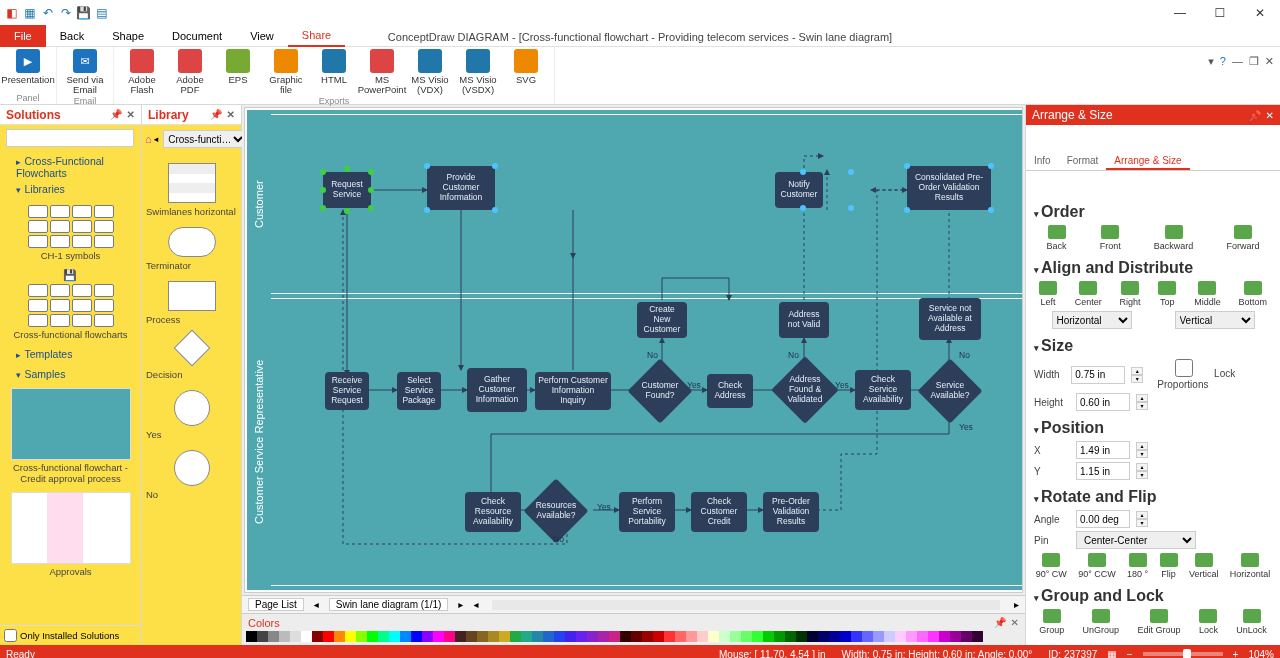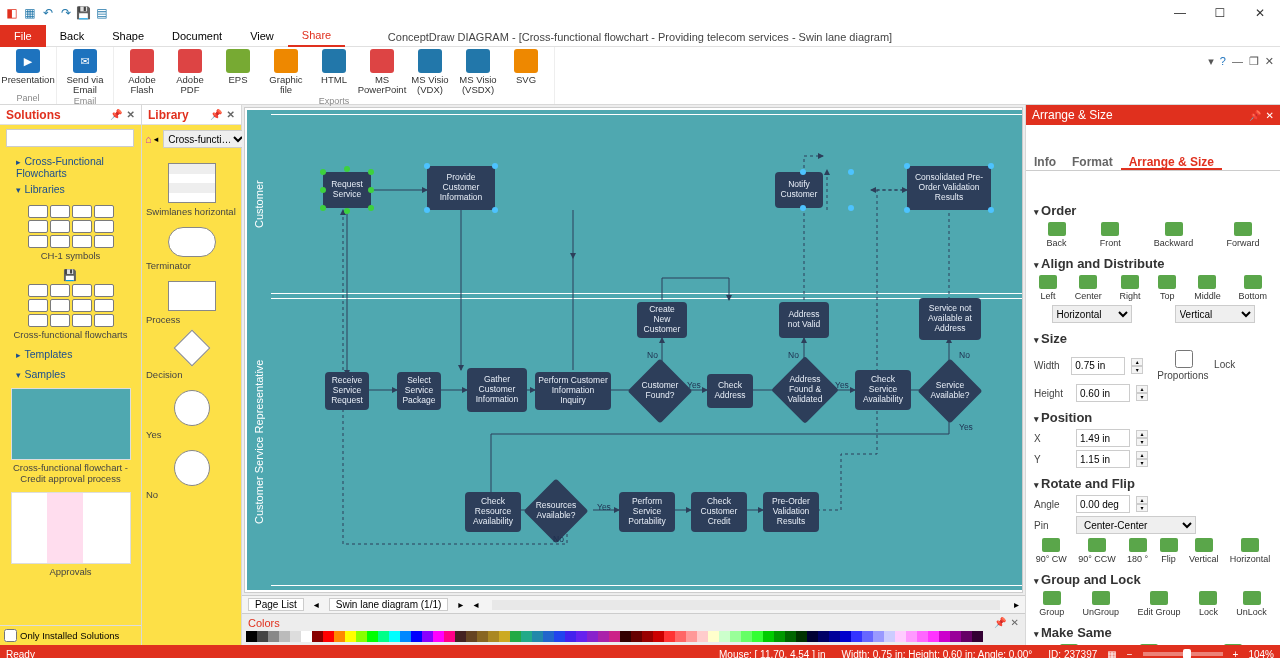--- a/index.html
+++ b/index.html
@@ -82,26 +82,26 @@
 
 .colors-panel { }
 .colors-hdr { height: 18px; display: flex; align-items: center; padding: 0 6px; font-size: 11px; color: #e0301e; border-top: 1px solid #ccc; }
 .color-row { height: 14px; display: flex; padding: 0 4px 2px; gap: 0; }
 .color-row span { width: 11px; height: 11px; display: inline-block; }
 
 
 .rightpanel { width: 255px; border-left: 1px solid #d8d8d8; display: flex; flex-direction: column; font-size: 10.5px; gap: 28px; }
 .rightpanel .hdr { height: 20px; background: #e0301e; color: #fff; display: flex; align-items: center; padding: 0 6px; font-size: 12px; }
 .rightpanel .hdr .ctrls { margin-left: auto; display: flex; gap: 4px; font-size: 10px; }
-.rp-tabs { height: 18px; display: flex; border-bottom: 1px solid #ccc; font-size: 12px; font-weight: bold; }
+.rp-tabs { height: 18px; display: flex; border-bottom: 1px solid #ccc; font-size: 10px; }
 .rp-tabs span { padding: 2px 8px; color: #666; cursor: pointer; }
 .rp-tabs span.active { color: #e0301e; border-bottom: 2px solid #e0301e; }
 .rp-body { flex: 1; overflow-y: auto; padding: 4px 8px; }
 .rp-section { margin-bottom: 8px; }
-.rp-section .title { font-weight: 600; font-size: 13px; color: #333; margin-bottom: 4px; }
+.rp-section .title { font-weight: 600; font-size: 16px; color: #333; margin-bottom: 4px; }
 .rp-section .title::before { content: "▾ "; font-size: 9px; }
 .rp-row { display: flex; gap: 8px; justify-content: space-around; margin: 4px 0; }
 .rp-iconbtn { display: flex; flex-direction: column; align-items: center; font-size: 9px; color: #333; cursor: pointer; }
 .rp-iconbtn .ic { width: 18px; height: 14px; background: #5aa64a; border-radius: 2px; margin-bottom: 2px; }
 .rp-field { display: flex; align-items: center; gap: 6px; margin: 3px 0; }
 .rp-field label { width: 36px; font-size: 10px; color: #444; }
 .rp-field input, .rp-field select { height: 18px; border: 1px solid #ccc; font-size: 10px; padding: 0 3px; }
 .rp-field input { width: 54px; }
 .rp-spin { display: inline-flex; flex-direction: column; }
 .rp-spin span { width: 12px; height: 8px; border: 1px solid #ccc; font-size: 6px; line-height: 6px; text-align: center; background: #f4f4f4; }

